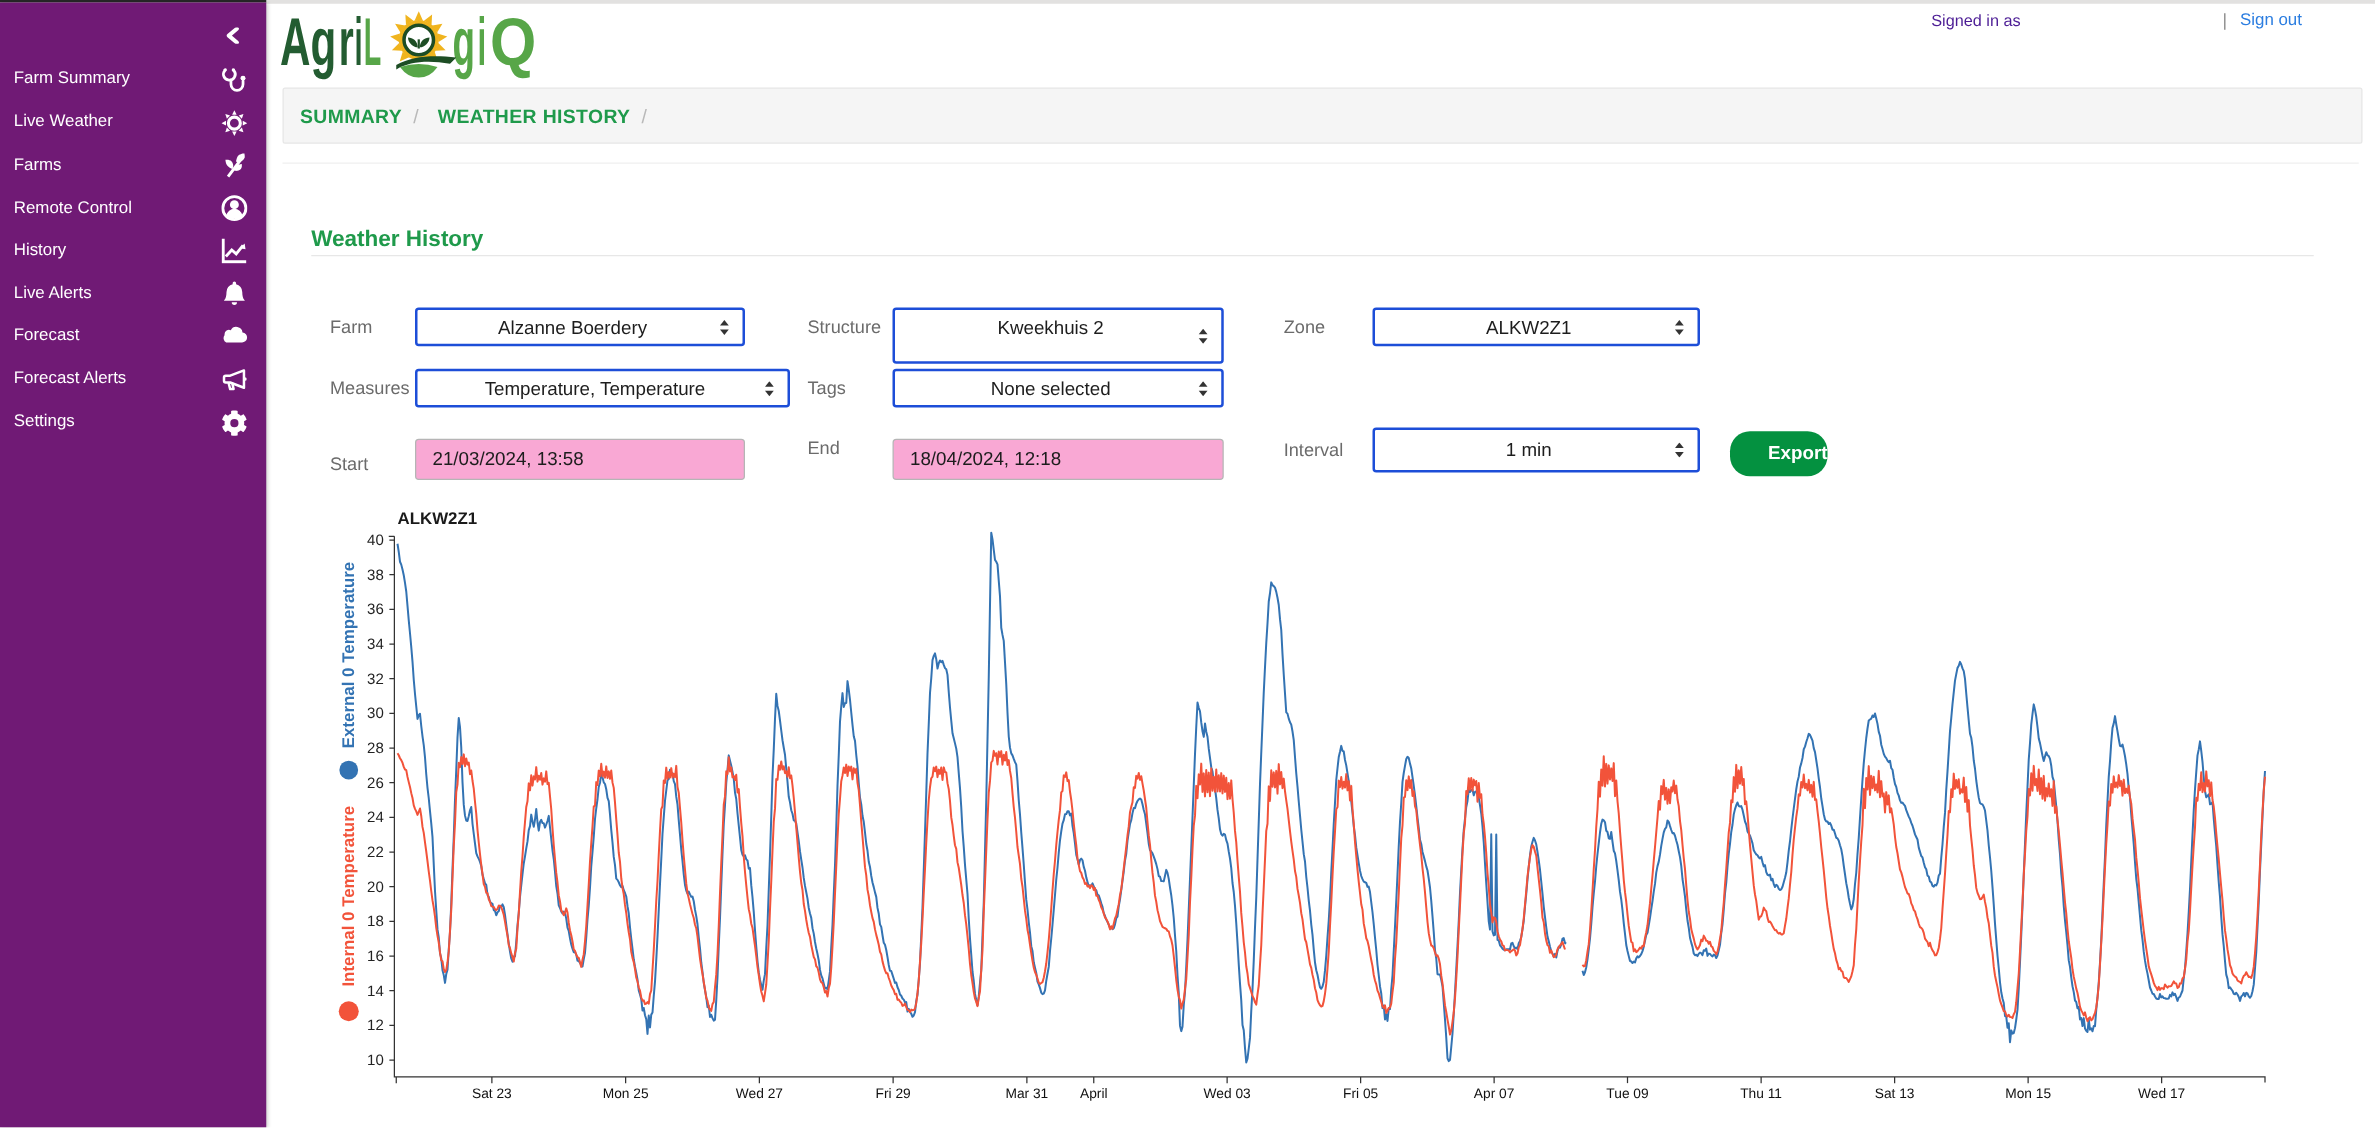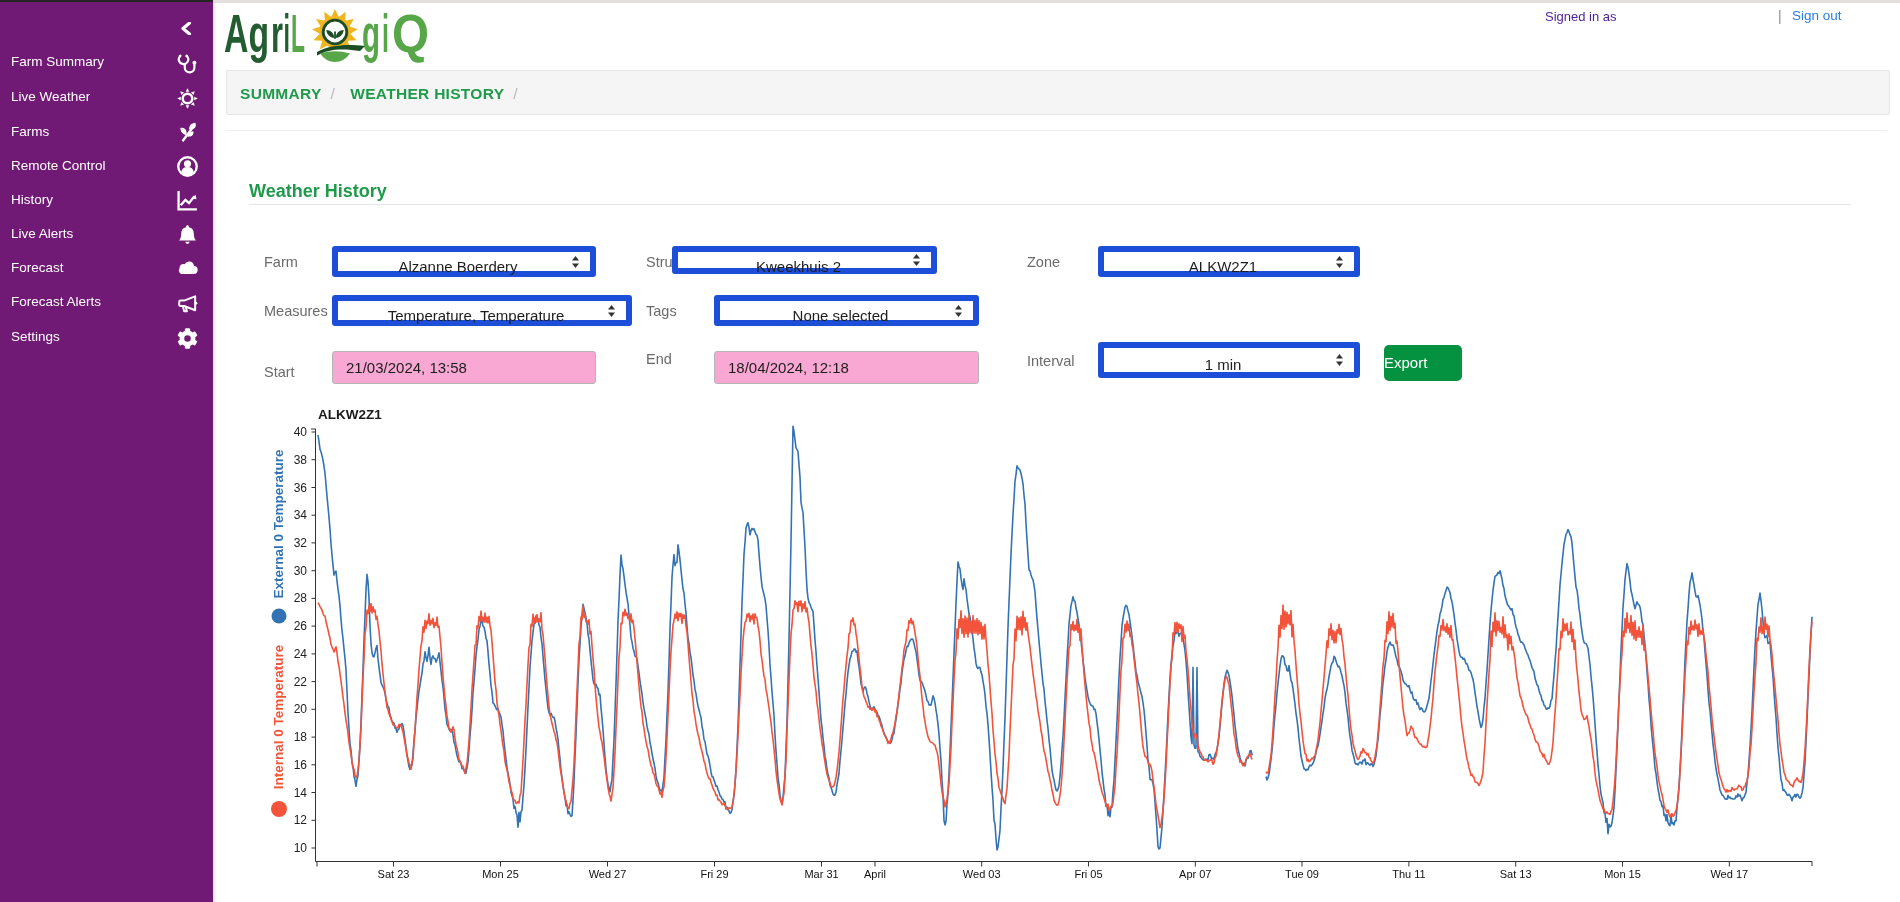--- a/index.html
+++ b/index.html
@@ -20,28 +20,28 @@
 #crumbbar{left:226px;top:70px;width:1664px;height:45px;background:#f5f5f5;
   border:1px solid #e6e6e6;border-radius:2px}
 #crumb{left:240px;top:85px;font-size:15.5px;font-weight:bold;color:#1f9a4b;letter-spacing:.3px}
 #crumb .s{color:#b9b9b9;font-weight:normal;padding-left:9px;padding-right:15px}
 #line2{left:226px;top:130px;width:1661px;height:1px;background:#efefef}
 
 #wh{left:249px;top:181px;font-size:18px;font-weight:bold;color:#1f9a4b}
 #whline{left:249px;top:204px;width:1602px;height:1px;background:#e7e7e7}
 
 .flabel{position:absolute;color:#6b6b6b;font-size:14.5px}
-.sel{position:absolute;background:#fff;border:6px solid #1d4ed8;border-radius:3px;
+.sel{position:absolute;background:#fff;border:2px solid #1d4ed8;border-radius:3px;
   font-size:15px;color:#1d1d1d;text-align:center}
 .sel .txt{display:block;width:100%;padding:0 26px 0 14px}
 .sel svg{position:absolute;right:10px;top:50%;margin-top:-6px}
 .inp{position:absolute;background:#f9a8d4;border:1px solid #b5b5b5;border-radius:3px;
   font-size:15px;color:#1d1d1d;padding-left:13px}
-#export{left:1384px;top:345px;width:78px;height:36px;background:#049140;border-radius:5px;
-  color:#fff;font-size:15px;font-weight:normal;text-align:left;line-height:36px}
+#export{left:1384px;top:345px;width:78px;height:36px;background:#049140;border-radius:16px;
+  color:#fff;font-size:15px;font-weight:bold;text-align:right;line-height:36px}
 </style></head>
 <body>
 <div id="topstrip" class="abs"></div>
 <div id="topstripL" class="abs"></div>
 <div id="sidebar" class="abs">
 <svg class="micon" style="right:21px;top:20px;width:13px;height:13px" viewBox="0 0 13 13">
       <path d="M10.5 1 4 6.5l6.5 5.5" fill="none" stroke="#fff" stroke-width="3.2" stroke-linecap="round" stroke-linejoin="round"></path>
     </svg>
 <div class="mi" style="top:52px">Farm Summary</div>
 <svg class="micon" style="top:51px" viewBox="0 0 20 20">
@@ -176,21 +176,21 @@
 <div id="whline" class="abs"></div>
 <div class="flabel" style="left:264px;top:254px">Farm</div>
 <div class="sel" style="left:332px;top:246px;width:264px;height:31px;line-height:29px">
     <span class="txt">Alzanne Boerdery</span>
     <svg width="9" height="12" viewBox="0 0 9 12">
       <path d="M4.5 0 8 4.4H1z" fill="#333"></path>
       <path d="M4.5 12 8 7.6H1z" fill="#333"></path>
     </svg>
   </div>
 <div class="flabel" style="left:646px;top:254px">Structure</div>
-<div class="sel" style="left:672px;top:246px;width:265px;height:28px;line-height:29px">
+<div class="sel" style="left:714px;top:246px;width:265px;height:45px;line-height:29px">
     <span class="txt">Kweekhuis 2</span>
     <svg width="9" height="12" viewBox="0 0 9 12">
       <path d="M4.5 0 8 4.4H1z" fill="#333"></path>
       <path d="M4.5 12 8 7.6H1z" fill="#333"></path>
     </svg>
   </div>
 <div class="flabel" style="left:1027px;top:254px">Zone</div>
 <div class="sel" style="left:1098px;top:246px;width:262px;height:31px;line-height:29px">
     <span class="txt">ALKW2Z1</span>
     <svg width="9" height="12" viewBox="0 0 9 12">

